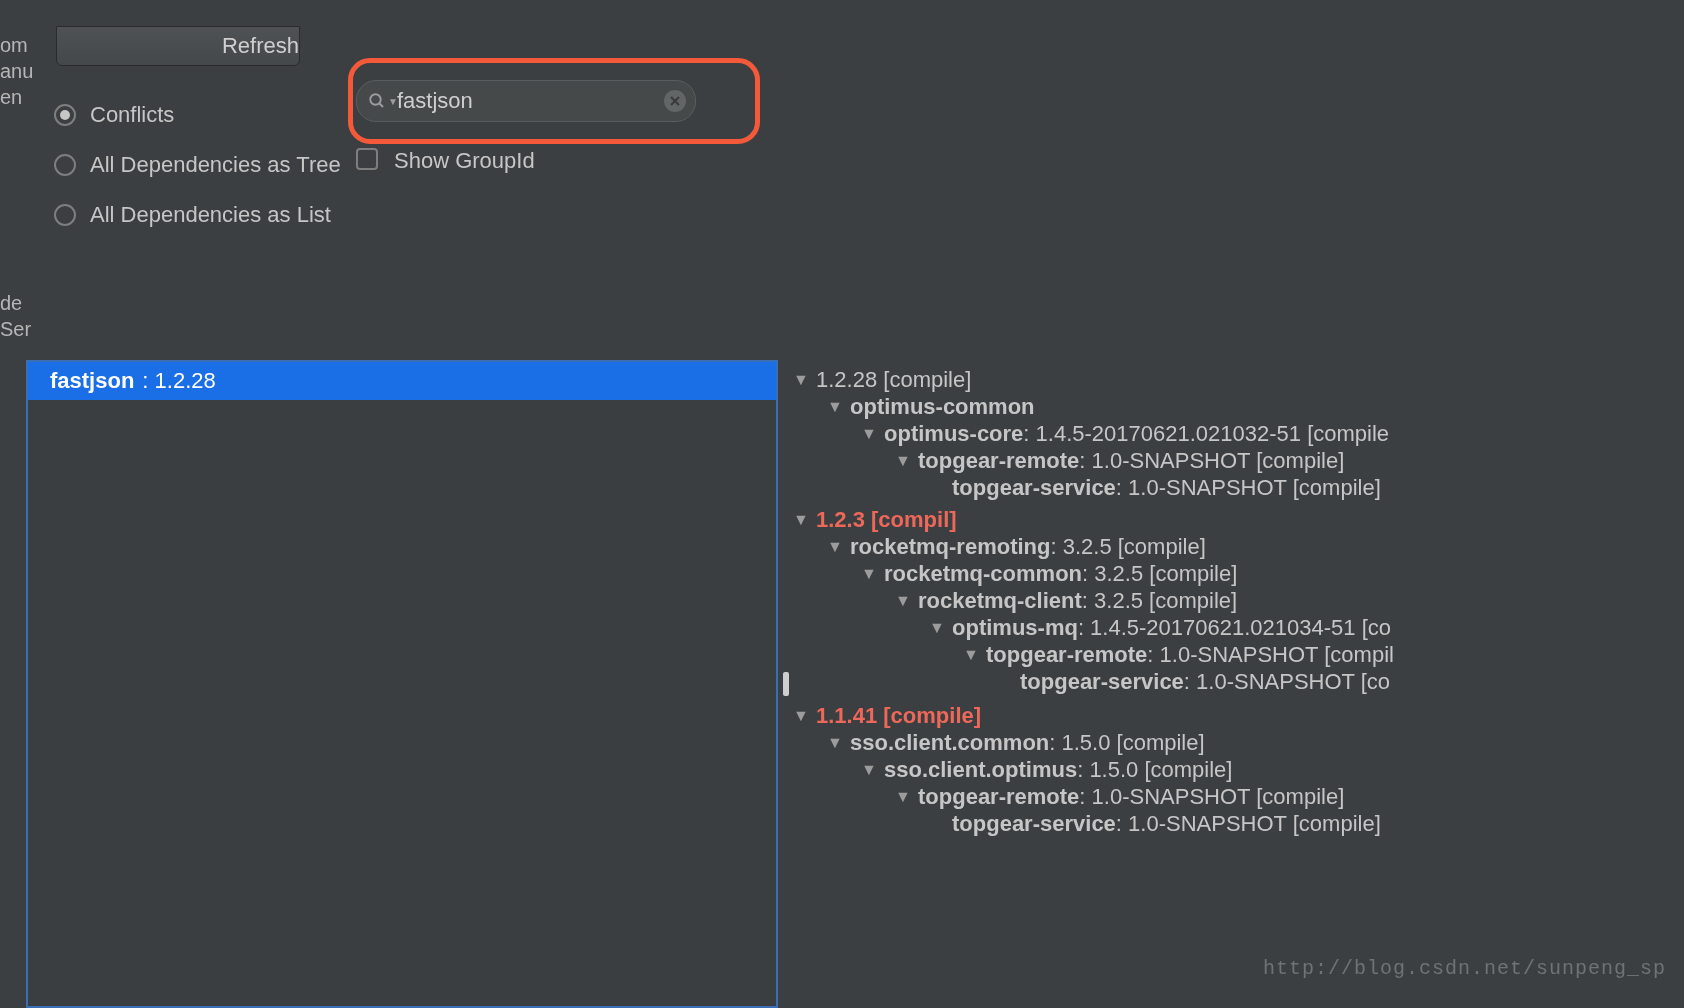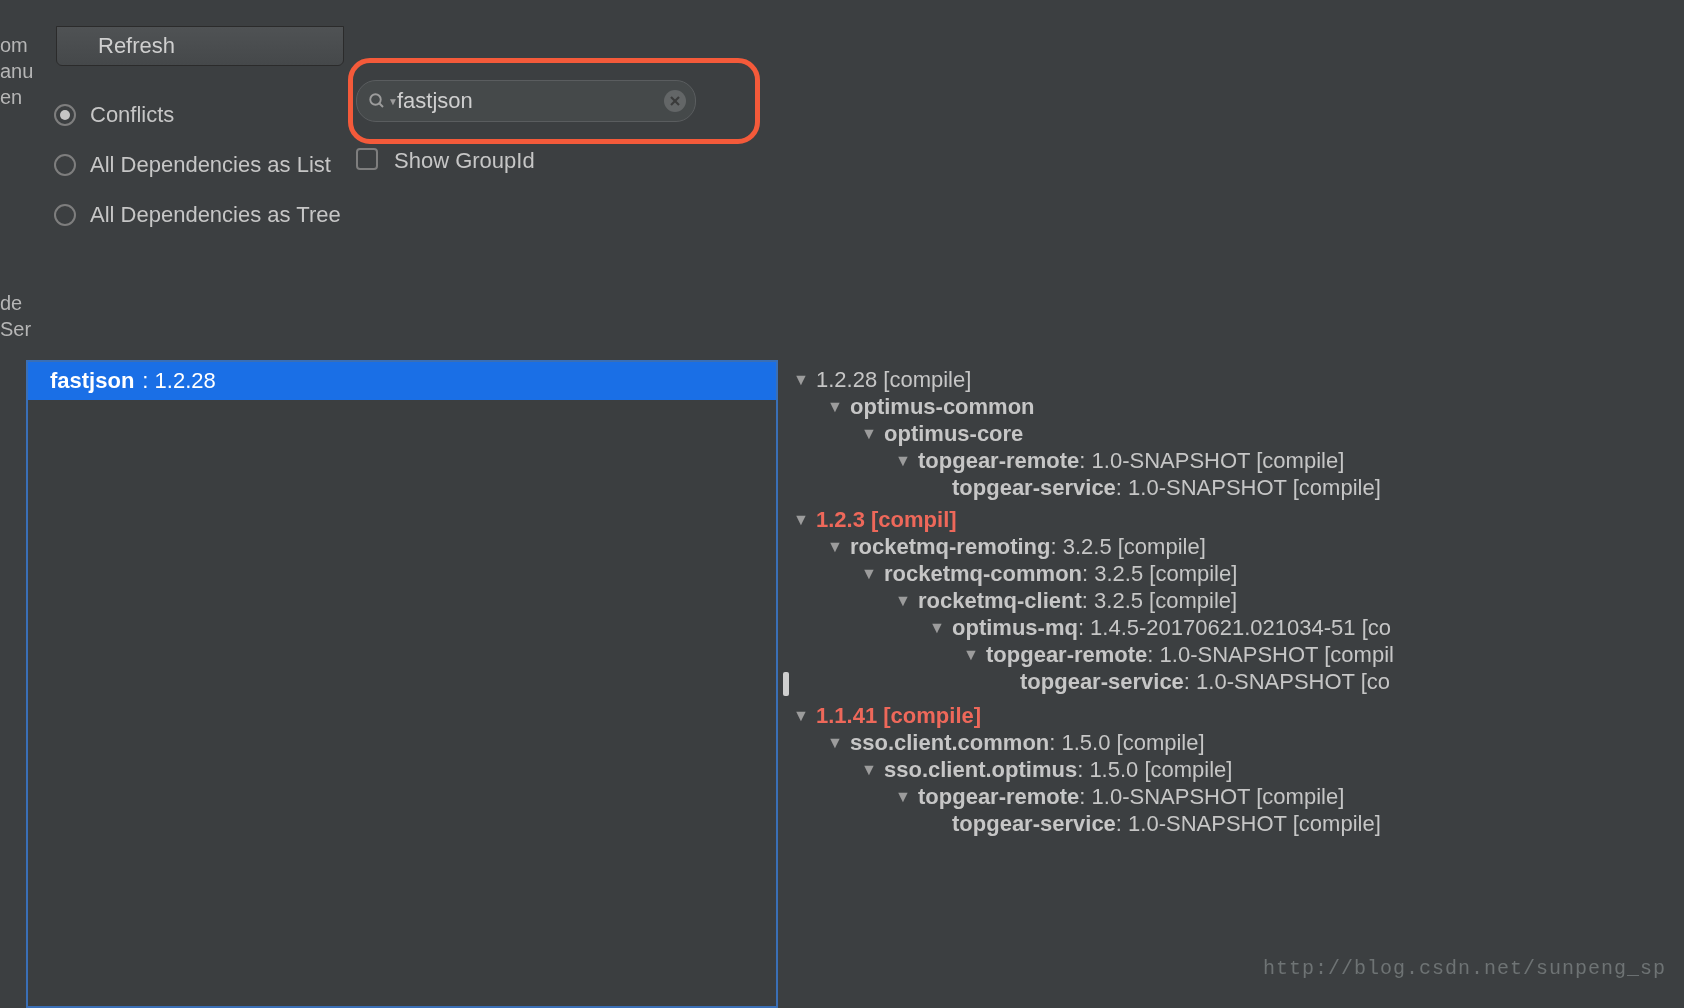--- a/index.html
+++ b/index.html
@@ -34,33 +34,33 @@
     margin-top: 26px;
   }
   .left-col {
     width: 26px;
   }
   .options-col {
     width: 330px;
     padding-left: 0;
   }
   .refresh-btn {
-    width: 288px;
+    width: 244px;
     margin-left: 30px;
     height: 40px;
     background: #4b4e50;
     background: linear-gradient(#4f5254,#45484a);
     border: 1px solid #2b2b2b;
     border-bottom-left-radius: 6px;
     border-bottom-right-radius: 6px;
     color: #cfcfcf;
     font-size: 22px;
     display: flex;
     align-items: center;
-    justify-content: flex-start;
+    justify-content: flex-end;
     cursor: pointer;
     margin-bottom: 24px;
     padding-left: 41px;
   }
   .radio-row {
     display: flex;
     align-items: center;
     height: 50px;
     font-size: 22px;
     color: #c6c6c6;
@@ -253,25 +253,25 @@
       <div class="refresh-btn">
         <span>Refresh</span>
       </div>
       <div id="radio-group">
           <div class="radio-row">
     <span class="radio checked"></span>
     <span>Conflicts</span>
           </div>
           <div class="radio-row">
     <span class="radio "></span>
-    <span>All Dependencies as List</span>
+    <span>All Dependencies as Tree</span>
           </div>
           <div class="radio-row">
     <span class="radio "></span>
-    <span>All Dependencies as Tree</span>
+    <span>All Dependencies as List</span>
           </div>
         </div>
     </div>
 
     <div class="search-col">
       <div class="highlight-box"></div>
       <div class="search-input-wrap">
         <span class="search-icon">
           <svg width="18" height="18" viewBox="0 0 24 24" fill="none" stroke="#9c9c9c" stroke-width="2.5">
             <circle cx="10" cy="10" r="7"></circle>
@@ -315,20 +315,21 @@
               <li>
                 <div class="node-row">
                   <span class="tri">▼</span>
                   <span class="node-name">optimus-common</span>
                 </div>
                 <ul>
                   <li>
                     <div class="node-row">
                       <span class="tri">▼</span>
                       <span class="node-name">optimus-core</span>
+                      <span class="node-tail"> : 1.4.5-20170621.021032-51 [compile</span>
                     </div>
                     <ul>
                       <li>
                         <div class="node-row">
                           <span class="tri">▼</span>
                           <span class="node-name">topgear-remote</span>
                           <span class="node-tail"> : 1.0-SNAPSHOT [compile]</span>
                         </div>
                         <ul>
                           <li>

